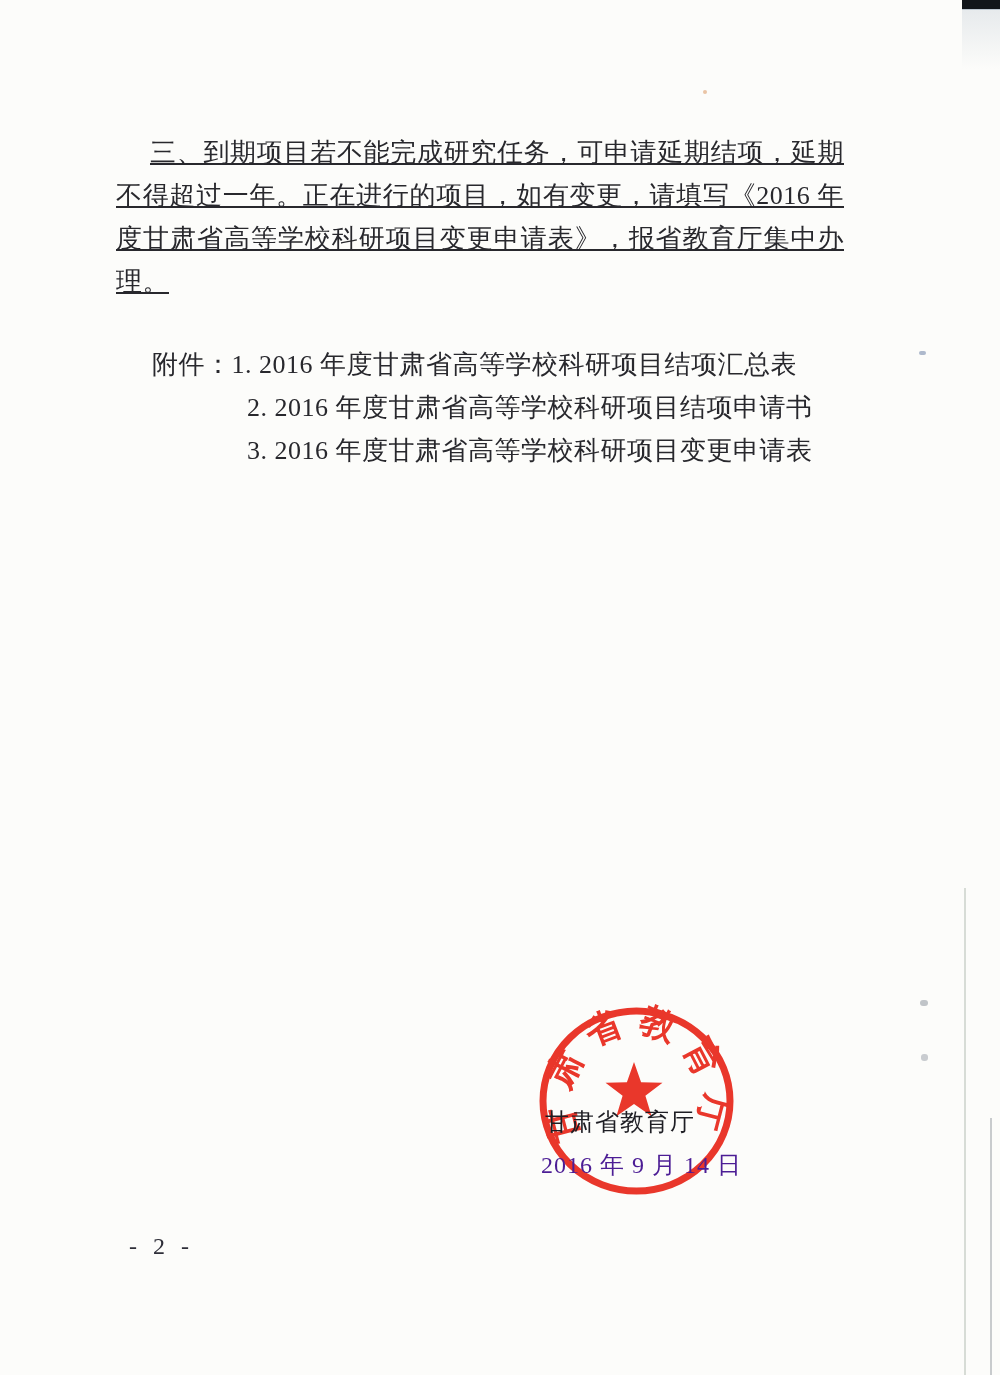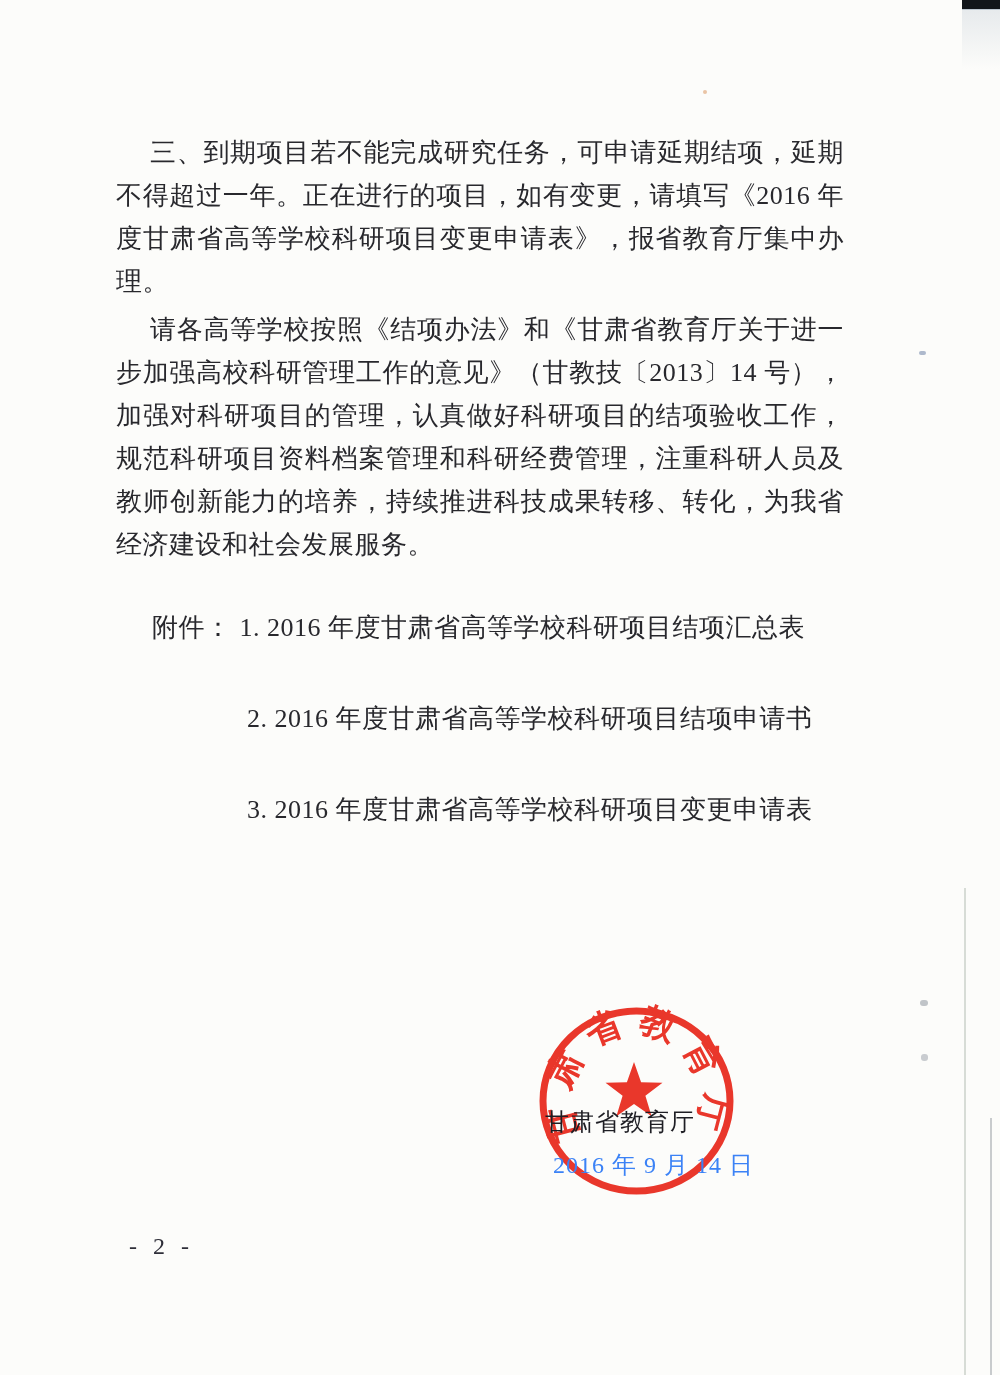--- a/index.html
+++ b/index.html
@@ -23,48 +23,49 @@
     width: 744px;
     font-size: 26px;
     line-height: 43px;
     letter-spacing: 0.5px;
     color: #28282d;
     text-align: justify;
   }
   .doc-body p {
     margin: 0 16px 5px 0;
     text-indent: 34px;
+    text-decoration: underline;
   }
   
   .attachments {
     margin-top: 40px;
     line-height: 43px;
   }
   .attach-line { white-space: nowrap; }
   .attach-line.first { padding-left: 36px; }
-  .attach-line.first .attach-label { margin-right: 8px; }
-  .attach-line.rest { padding-left: 131px; margin-top: 48px; }
+  .attach-line.first .attach-label { }
+  .attach-line.rest { padding-left: 131px; }
   
   .signature-issuer {
     position: absolute;
     left: 545px;
     top: 1106px;
     font-size: 24px;
     letter-spacing: 1px;
     color: #1e1e24;
     z-index: 3;
     white-space: nowrap;
   }
   .signature-date {
     position: absolute;
-    left: 553px;
+    left: 541px;
     top: 1149px;
     font-size: 24px;
     letter-spacing: 1px;
-    color: #3b82f6;
+    color: #4c1d95;
     z-index: 3;
     white-space: nowrap;
   }
   .seal {
     position: absolute;
     left: 536px;
     top: 1004px;
     width: 202px;
     height: 196px;
     z-index: 2;
@@ -104,21 +105,20 @@
   .speck-c { left: 921px; top: 1054px; width: 7px; height: 7px; background: rgba(125,132,145,0.40); border-radius: 3px; }
   .speck-d { left: 703px; top: 90px; width: 4px; height: 4px; background: rgba(215,140,80,0.5); border-radius: 2px; }
 </style>
 </head>
 <body>
 
 <div class="page">
 
   <div class="doc-body">
     <p>三、到期项目若不能完成研究任务，可申请延期结项，延期不得超过一年。正在进行的项目，如有变更，请填写《2016 年度甘肃省高等学校科研项目变更申请表》，报省教育厅集中办理。</p>
-    <p>请各高等学校按照《结项办法》和《甘肃省教育厅关于进一步加强高校科研管理工作的意见》（甘教技〔2013〕14 号），加强对科研项目的管理，认真做好科研项目的结项验收工作，规范科研项目资料档案管理和科研经费管理，注重科研人员及教师创新能力的培养，持续推进科技成果转移、转化，为我省经济建设和社会发展服务。</p>
 
     <div class="attachments">
       <div class="attach-line first">
         <span class="attach-label">附件：</span><span>1. 2016 年度甘肃省高等学校科研项目结项汇总表</span>
       </div>
       <div class="attach-line rest">
         <span>2. 2016 年度甘肃省高等学校科研项目结项申请书</span>
       </div>
       <div class="attach-line rest">
         <span>3. 2016 年度甘肃省高等学校科研项目变更申请表</span>

